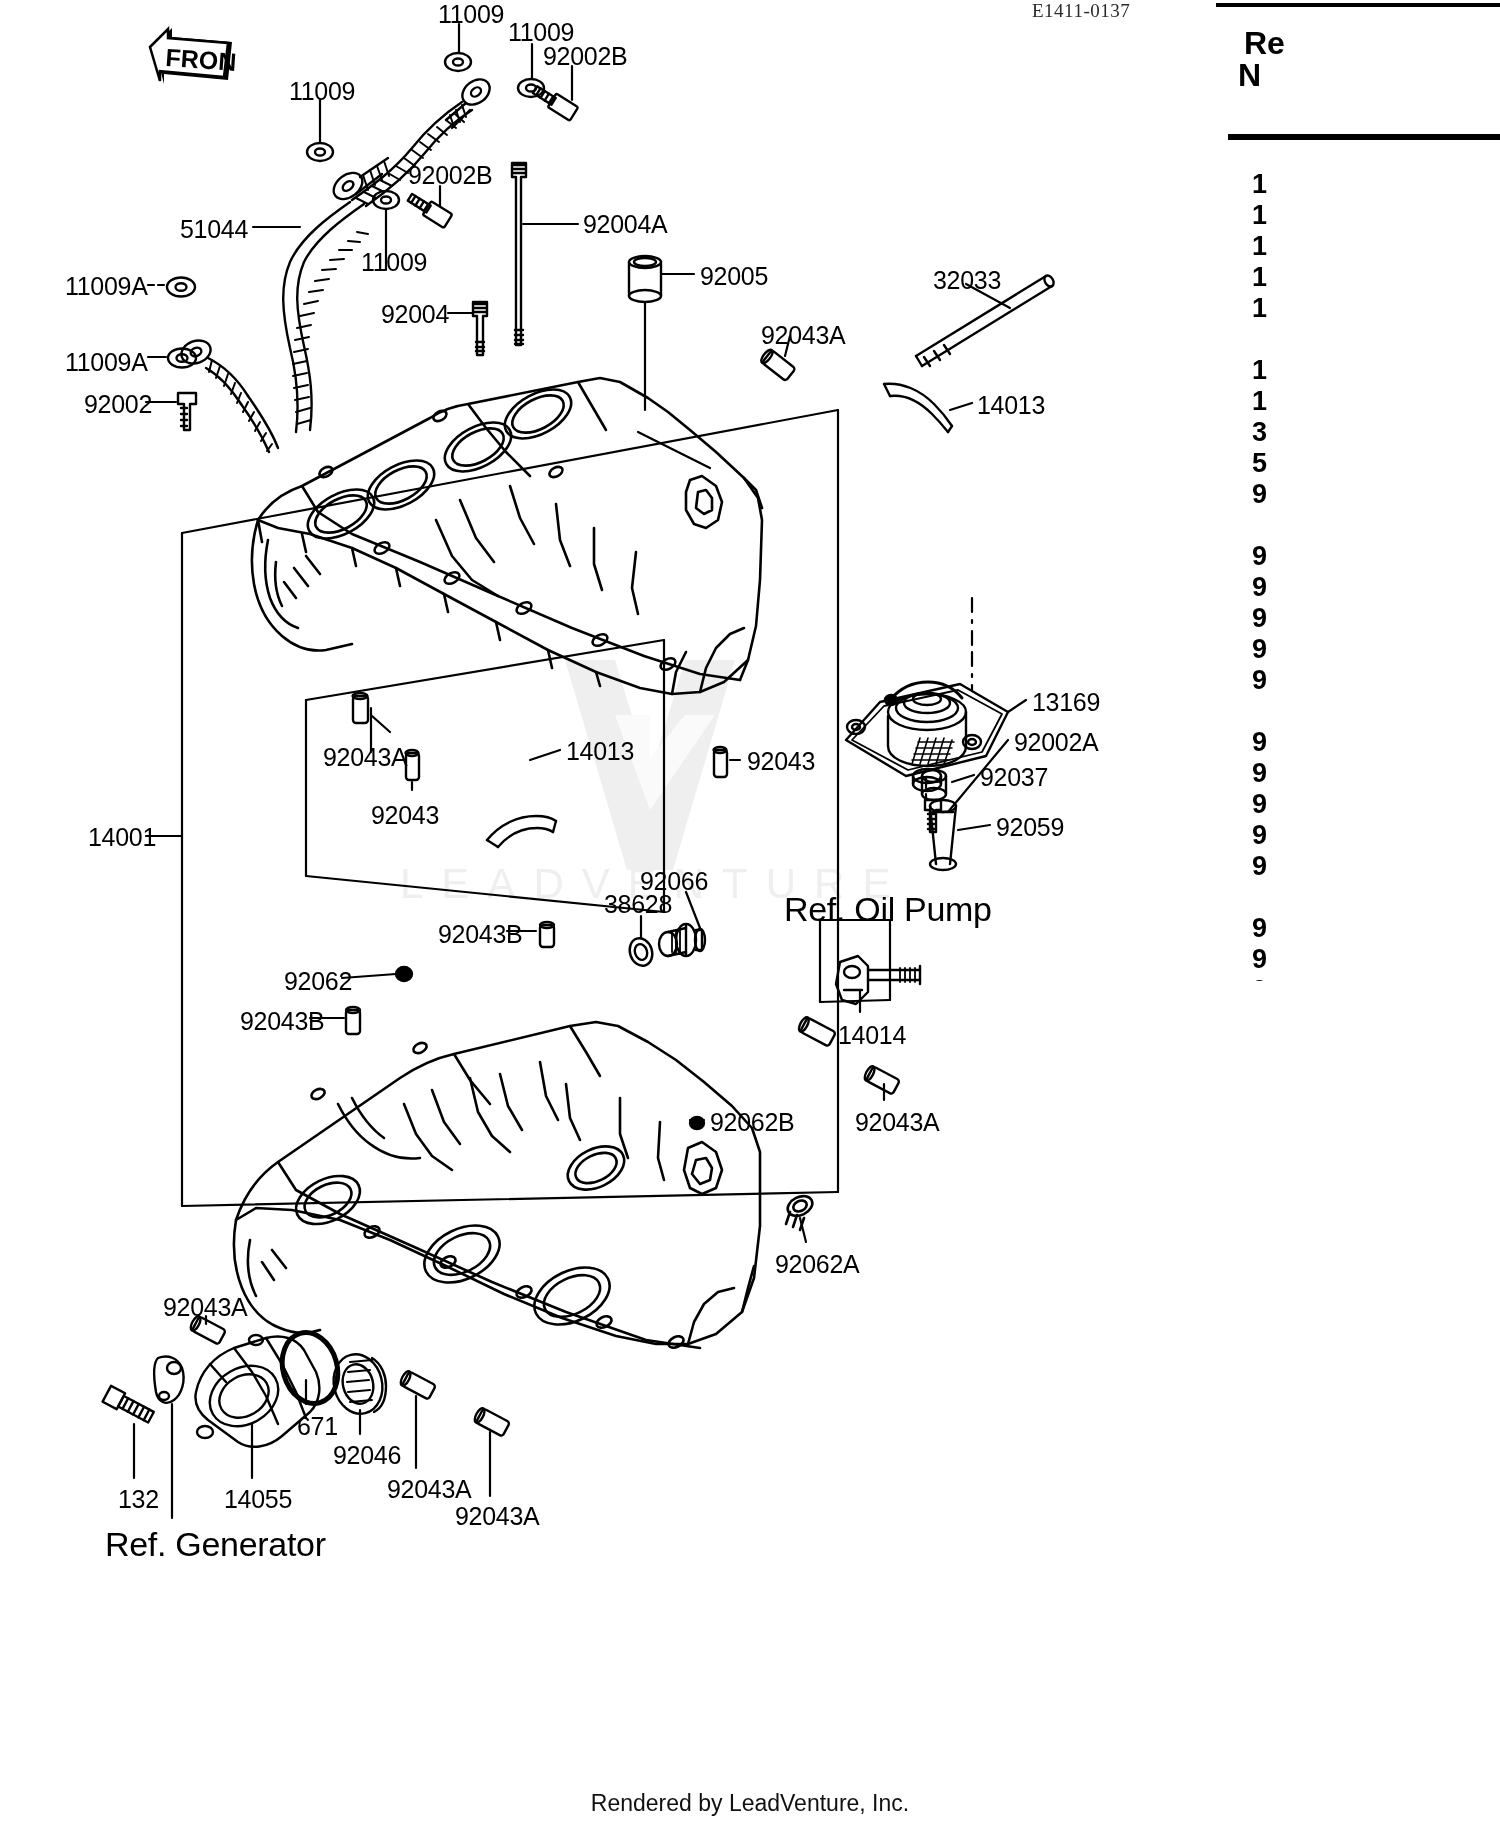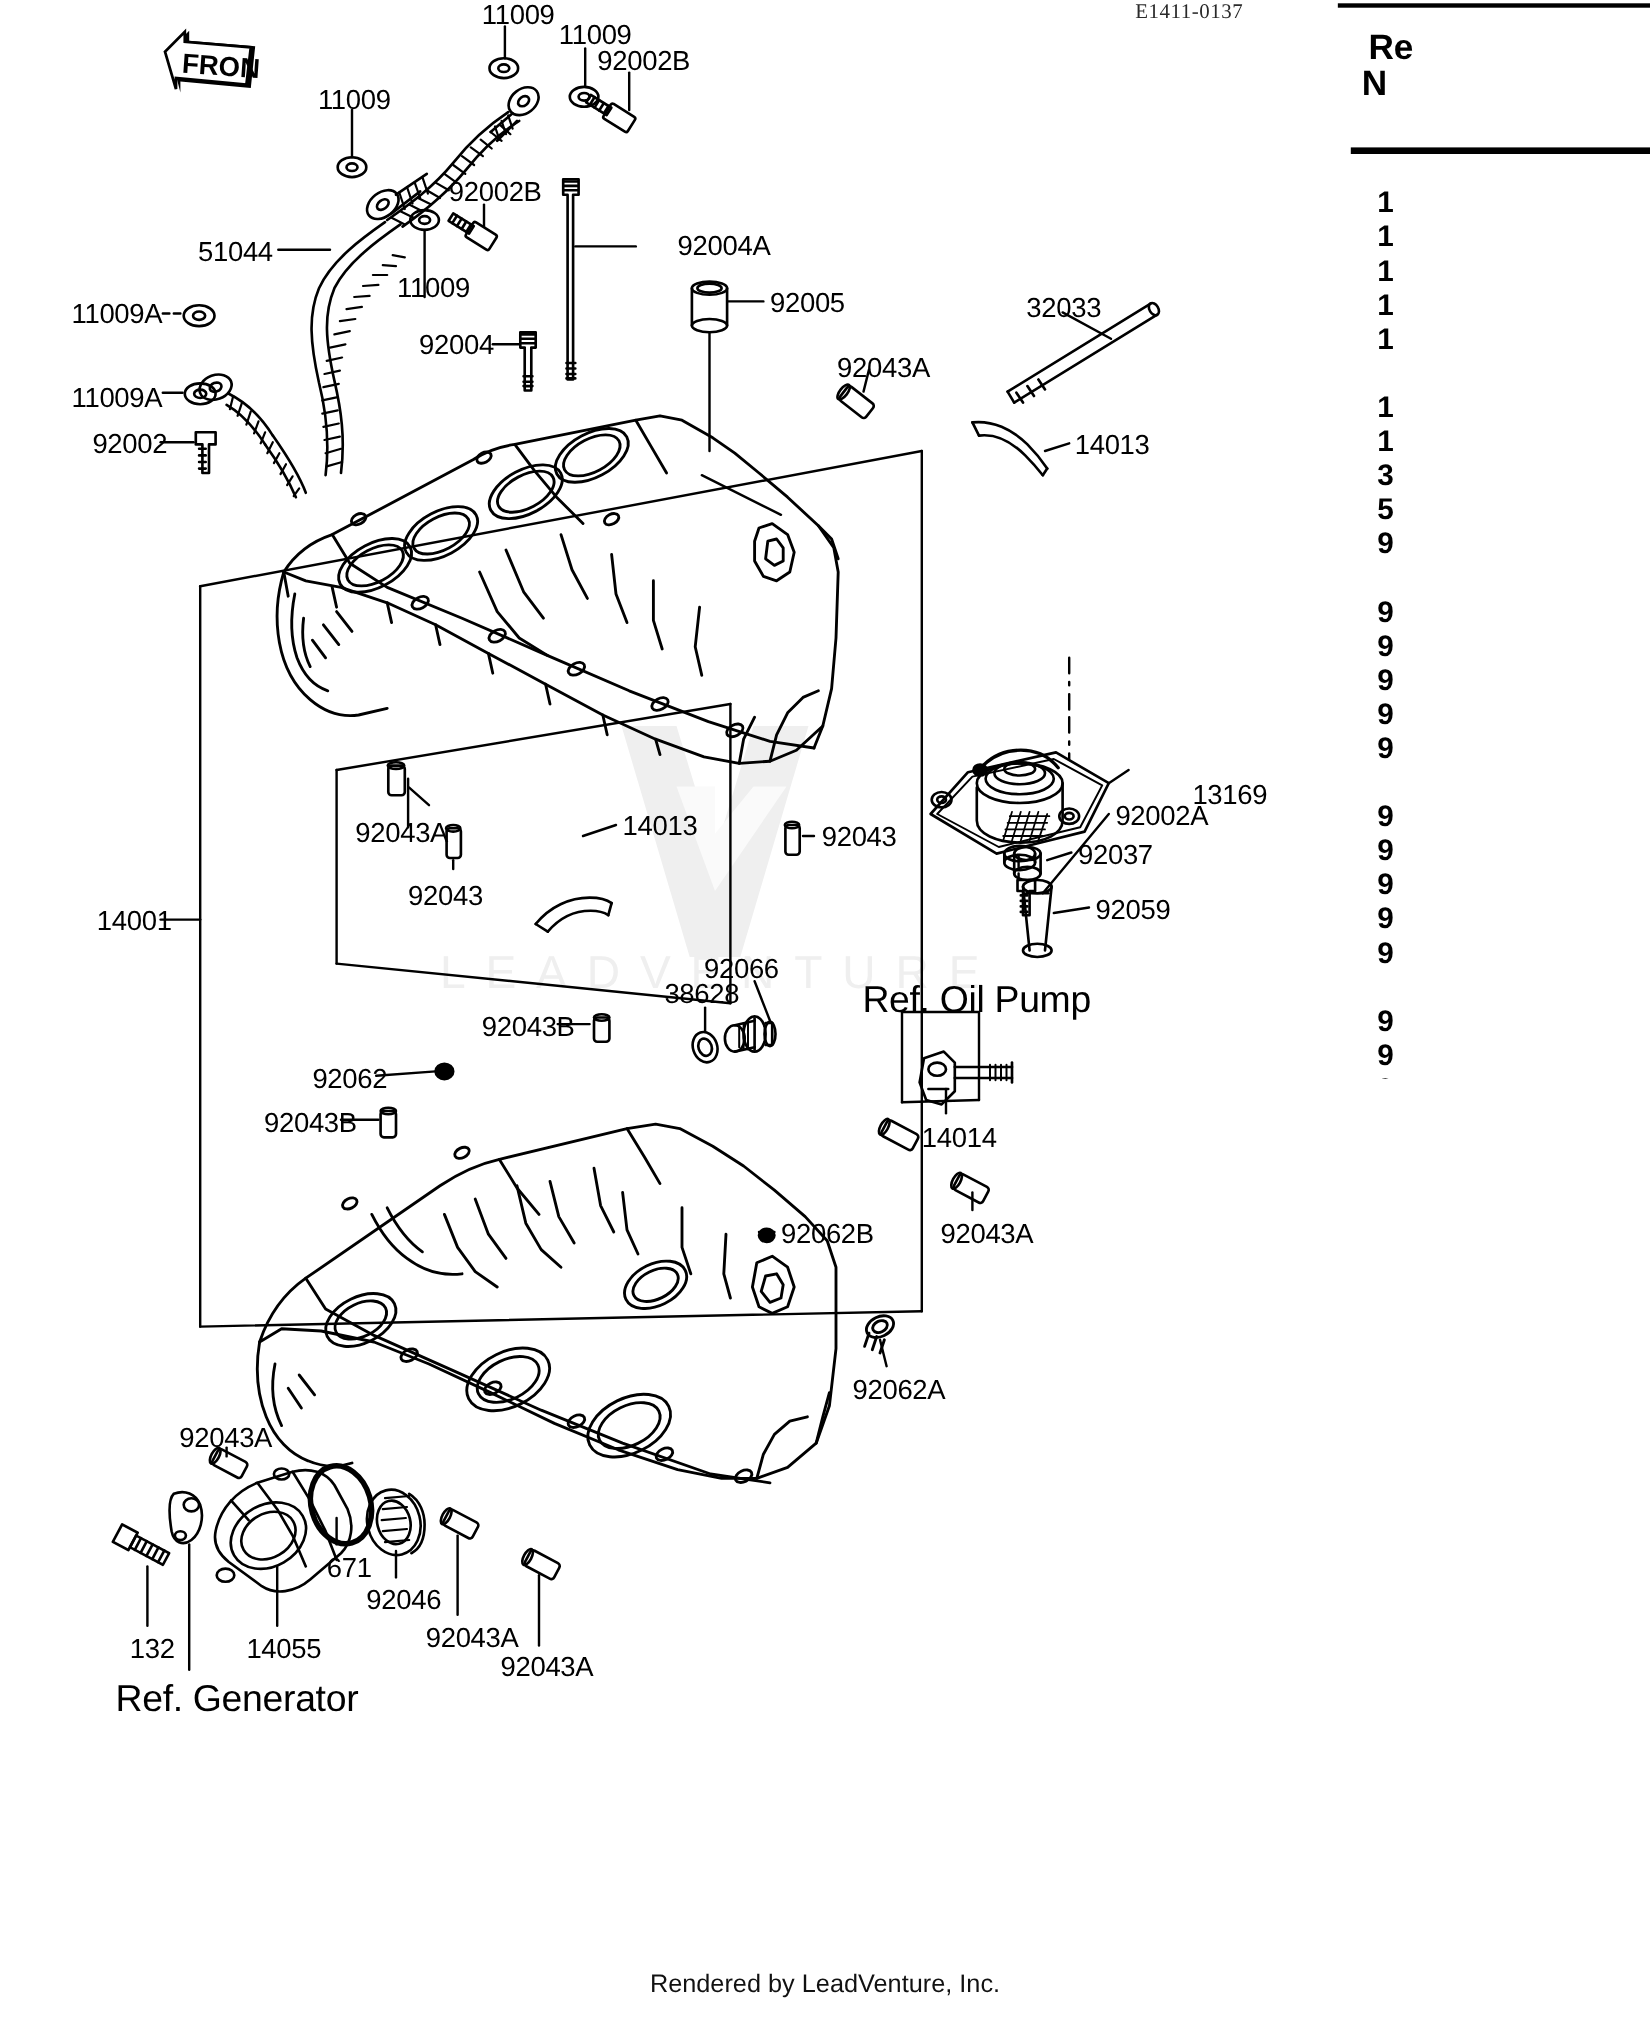--- a/index.html
+++ b/index.html
@@ -691,32 +691,32 @@
       </g>
     </g>
   </svg>
 
   <div>
     <div class="lbl" style="left:438px; top:0px;">11009</div>
     <div class="lbl" style="left:508px; top:18px;">11009</div>
     <div class="lbl" style="left:543px; top:42px;">92002B</div>
     <div class="lbl" style="left:289px; top:77px;">11009</div>
     <div class="lbl" style="left:408px; top:161px;">92002B</div>
-    <div class="lbl" style="left:583px; top:210px;margin-left:33px;">92004A</div>
+    <div class="lbl" style="left:583px; top:210px;">92004A</div>
     <div class="lbl" style="left:180px; top:215px;">51044</div>
     <div class="lbl" style="left:361px; top:248px;">11009</div>
     <div class="lbl" style="left:700px; top:262px;">92005</div>
     <div class="lbl" style="left:933px; top:266px;">32033</div>
     <div class="lbl" style="left:65px;  top:272px;">11009A</div>
     <div class="lbl" style="left:381px; top:300px;">92004</div>
     <div class="lbl" style="left:761px; top:321px;">92043A</div>
     <div class="lbl" style="left:65px;  top:348px;">11009A</div>
     <div class="lbl" style="left:977px; top:391px;">14013</div>
     <div class="lbl" style="left:84px;  top:390px;">92002</div>
-    <div class="lbl" style="left:1084px;top:688px;margin-top:21px;">13169</div>
+    <div class="lbl" style="left:1032px;top:688px;">13169</div>
     <div class="lbl" style="left:323px; top:743px;">92043A</div>
     <div class="lbl" style="left:566px; top:737px;">14013</div>
     <div class="lbl" style="left:747px; top:747px;">92043</div>
     <div class="lbl" style="left:1014px;top:728px;">92002A</div>
     <div class="lbl" style="left:980px; top:763px;">92037</div>
     <div class="lbl" style="left:371px; top:801px;">92043</div>
     <div class="lbl" style="left:996px; top:813px;">92059</div>
     <div class="lbl" style="left:88px;  top:823px;">14001</div>
     <div class="lbl" style="left:640px; top:867px;">92066</div>
     <div class="lbl" style="left:604px; top:890px;">38628</div>

